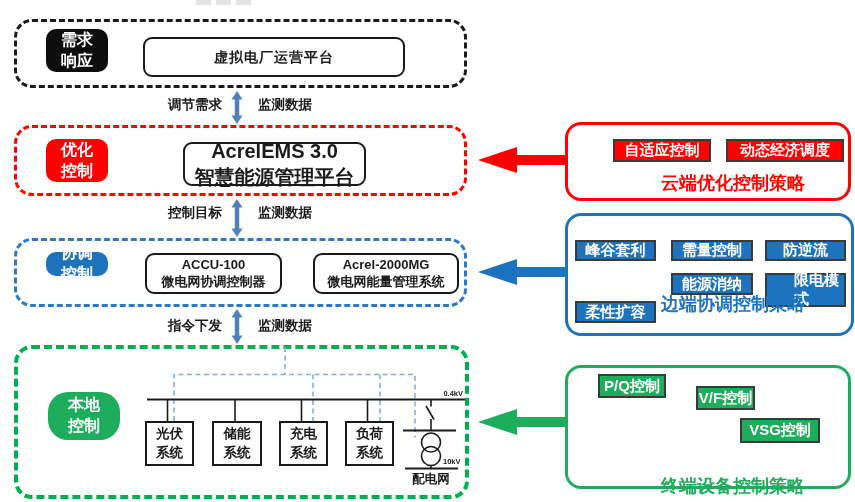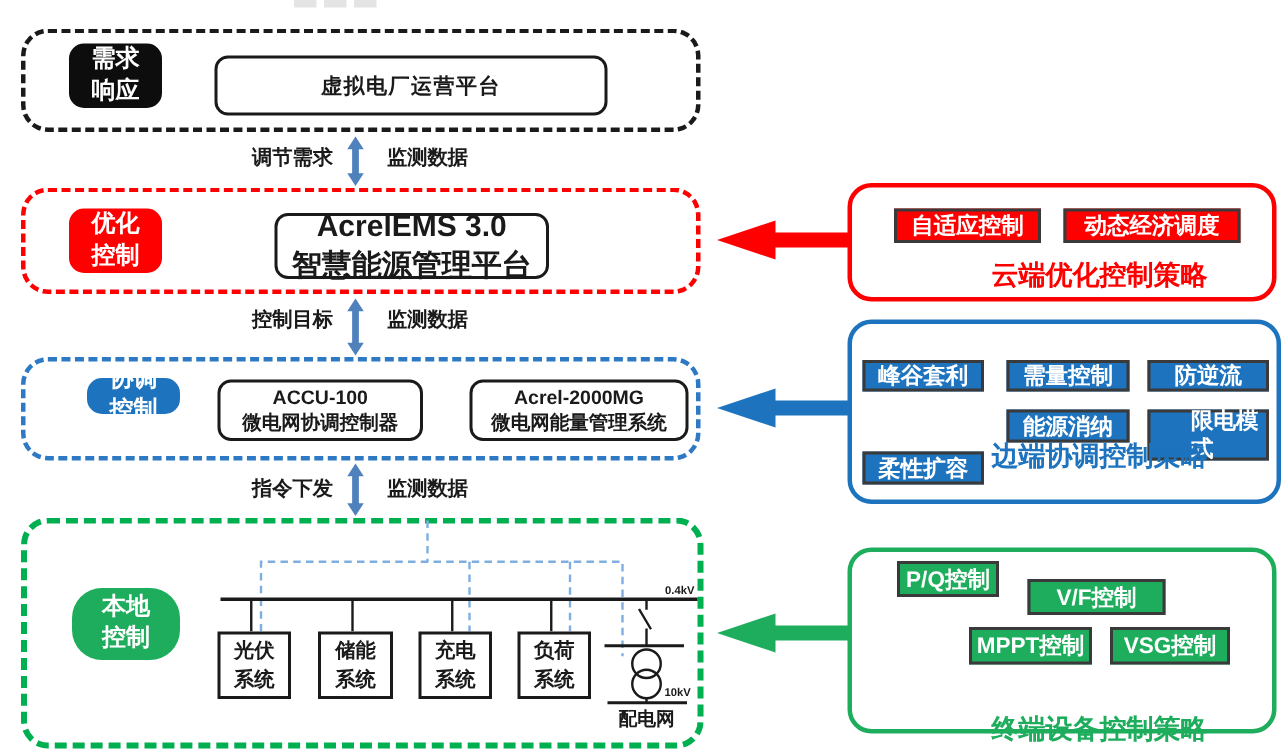--- a/index.html
+++ b/index.html
@@ -11,21 +11,21 @@
   .layer{position:absolute;left:14px;width:447px;border:3px dashed var(--c-black);border-radius:18px;background:#fff;}
   .layer.demand{top:19px;height:63px;}
   .layer.optimize{top:125px;height:65px;border-color:var(--c-red);}
   .layer.coordinate{top:238px;height:63px;border-color:var(--c-blue_dash);}
   .layer.local{top:345px;height:146px;border-width:4px;border-color:var(--c-green_dash);}
 
   .tag{position:absolute;display:flex;align-items:center;justify-content:center;text-align:center;
        color:#fff;font-weight:bold;font-size:16px;line-height:1.3;white-space:pre-line;border-radius:10px;}
   .tag.demand{left:46px;top:29px;width:62px;height:43px;background:#0d0d0d;}
   .tag.optimize{left:46px;top:139px;width:62px;height:43px;background:var(--c-red);}
-  .tag.coordinate{left:46px;top:252px;width:62px;height:24px;background:var(--c-blue);margin-left:12px;}
+  .tag.coordinate{left:46px;top:252px;width:62px;height:24px;background:var(--c-blue);}
   .tag.local{left:48px;top:392px;width:72px;height:48px;background:var(--c-green);border-radius:20px;}
 
   .wbox{position:absolute;display:flex;align-items:center;justify-content:center;text-align:center;
         background:#fff;border:2px solid #1a1a1a;border-radius:9px;font-weight:bold;line-height:1.3;}
   .wbox.vpp{left:143px;top:37px;width:258px;height:36px;font-size:14px;letter-spacing:1px;}
   .wbox.ems{left:183px;top:142px;width:179px;height:40px;font-size:20px;flex-direction:column;}
   .wbox.accu{left:145px;top:253px;width:133px;height:37px;font-size:13px;flex-direction:column;}
   .wbox.mg2000{left:313px;top:253px;width:142px;height:37px;font-size:13px;flex-direction:column;}
 
   
@@ -42,21 +42,21 @@
   .dev.chg{left:279px;width:45px;} .dev.load{left:345px;width:45px;}
 
   
   .strat{position:absolute;left:565px;background:#fff;border:3px solid;border-radius:16px;}
   .strat.cloud{top:122px;width:280px;height:73px;border-color:var(--c-red);}
   .strat.edge{top:213px;width:283px;height:117px;border-color:var(--c-blue);}
   .strat.device{top:365px;width:280px;height:118px;border-color:var(--c-green);}
 
   .pill{position:absolute;display:flex;align-items:center;justify-content:center;
         color:#fff;font-weight:bold;font-size:15px;border:2px solid var(--c-pill_border);box-sizing:border-box;}
-  .pill.red{background:var(--c-red);} .pill.blue{background:var(--c-blue);} .pill.green{background:var(--c-green);}
+  .pill.red{background:var(--c-red);margin-left:17px;} .pill.blue{background:var(--c-blue);} .pill.green{background:var(--c-green);}
 
   .caption{position:absolute;width:240px;left:45px;text-align:center;font-size:18px;font-weight:bold;}
   .caption.red{color:var(--c-red);} .caption.blue{color:var(--c-blue);} .caption.green{color:var(--c-green);}
 
   
   #overlay{position:absolute;left:0;top:0;pointer-events:none;}
   #overlay text{font-family:"Liberation Sans","DejaVu Sans",sans-serif;font-weight:bold;fill:#1a1a1a;}
   .v-label{font-size:7.5px;}
   .grid-label{font-size:12.5px;}
 
@@ -184,19 +184,18 @@
     <div class="pill blue" style="left:103px;top:24px;width:82px;height:21px;">需量控制</div>
     <div class="pill blue" style="left:197px;top:24px;width:81px;height:21px;">防逆流</div>
     <div class="pill blue" style="left:7px;top:57px;width:81px;height:22px;margin-top:28px;">柔性扩容</div>
     <div class="pill blue" style="left:103px;top:57px;width:82px;height:22px;">能源消纳</div>
     <div class="pill blue" style="left:197px;top:57px;width:81px;height:34px;padding-left:27px;">限电模式</div>
     <div class="caption blue" style="top:76px;">边端协调控制策略</div>
   </div>
 
   <div class="strat device">
     <div class="pill green" style="left:30px;top:6px;width:68px;height:24px;">P/Q控制</div>
-    <div class="pill green" style="left:117px;top:18px;width:92px;height:24px;">V/F控制</div>
-    <div class="pill green" style="left:78px;top:50px;width:82px;height:25px;">MPPT控制</div>
+    <div class="pill green" style="left:128px;top:18px;width:59px;height:24px;">V/F控制</div>
     <div class="pill green" style="left:172px;top:50px;width:80px;height:25px;">VSG控制</div>
     <div class="caption green" style="top:90px;margin-top:16px;">终端设备控制策略</div>
   </div>
 
 </div>
 
 </body></html>

